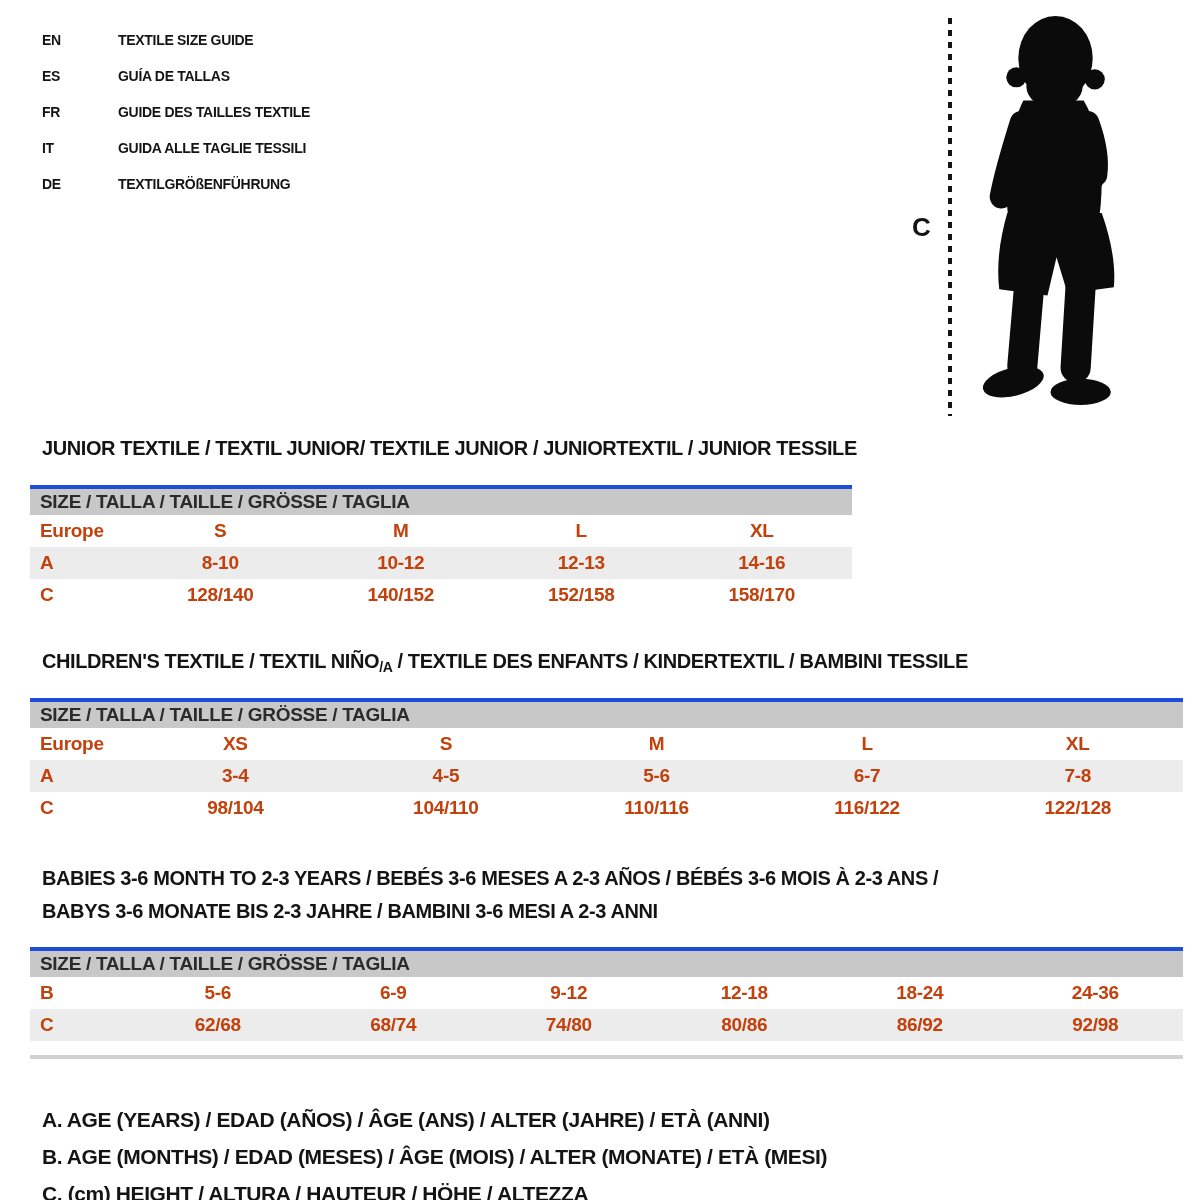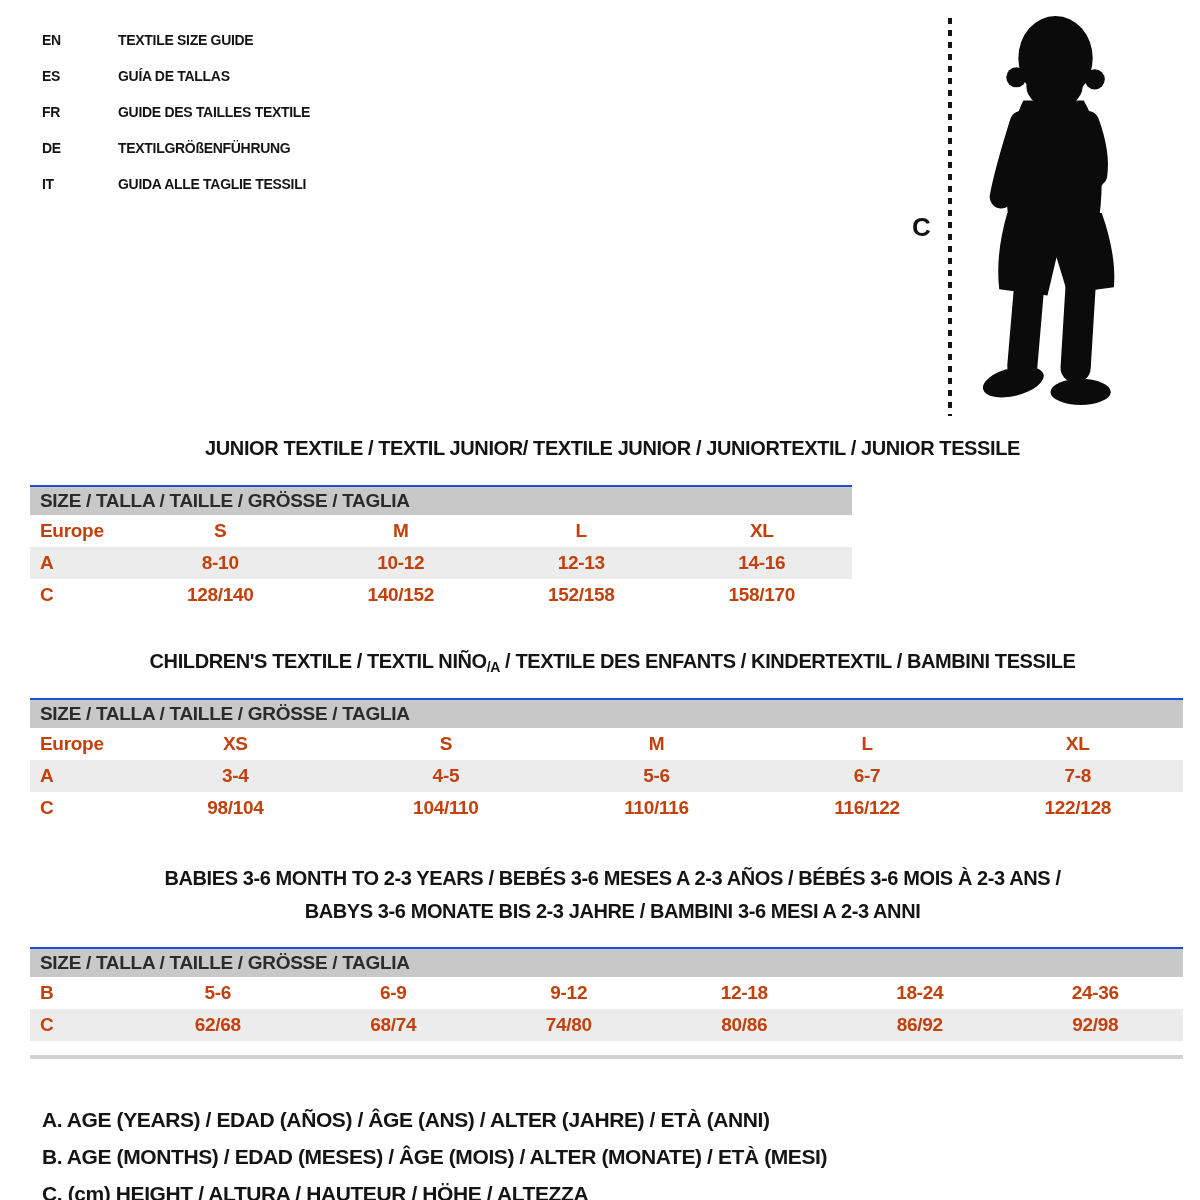--- a/index.html
+++ b/index.html
@@ -65,35 +65,34 @@
     width: 1153px;
   }
   .tbl-title {
     font-size: 20px;
     font-weight: 700;
     letter-spacing: -0.4px;
     line-height: 22px;
     margin-left: 12px;
     margin-bottom: 20px;
     white-space: nowrap;
-    text-align: center;
   }
   .tbl-title .sub {
     font-size: 14px;
     vertical-align: -4px;
   }
   .tbl-title.two-line {
     line-height: 33px;
     margin-bottom: 19px;
     white-space: normal;
   }
   .size-bar {
     height: 30px;
     background: #c8c8c8;
-    border-top: 2px solid #1d4ed8;
+    border-top: 4px solid #1d4ed8;
     display: flex;
     align-items: center;
     padding-left: 10px;
     font-size: 19px;
     font-weight: 700;
     letter-spacing: -0.3px;
     color: #2b2b2b;
   }
   .junior-w { width: 822px; }
   .full-w { width: 1153px; }
@@ -151,26 +150,26 @@
     </div>
     <div class="lang-row">
       <span class="lang-code">ES</span>
       <span class="lang-label">GUÍA DE TALLAS</span>
     </div>
     <div class="lang-row">
       <span class="lang-code">FR</span>
       <span class="lang-label">GUIDE DES TAILLES TEXTILE</span>
     </div>
     <div class="lang-row">
+      <span class="lang-code">IT</span>
+      <span class="lang-label">GUIDA ALLE TAGLIE TESSILI</span>
+    </div>
+    <div class="lang-row">
       <span class="lang-code">DE</span>
       <span class="lang-label">TEXTILGRÖßENFÜHRUNG</span>
-    </div>
-    <div class="lang-row">
-      <span class="lang-code">IT</span>
-      <span class="lang-label">GUIDA ALLE TAGLIE TESSILI</span>
     </div>
   </div>
 
   <div class="figure-c-label">C</div>
   <div class="measure-line"></div>
   <svg class="toddler" viewBox="0 0 175 400" aria-hidden="true">
     <g fill="#0b0b0b" stroke="none">
       <ellipse cx="92" cy="44" rx="37" ry="42"></ellipse>
       <circle cx="53" cy="63" r="10"></circle>
       <circle cx="131" cy="65" r="10"></circle>

